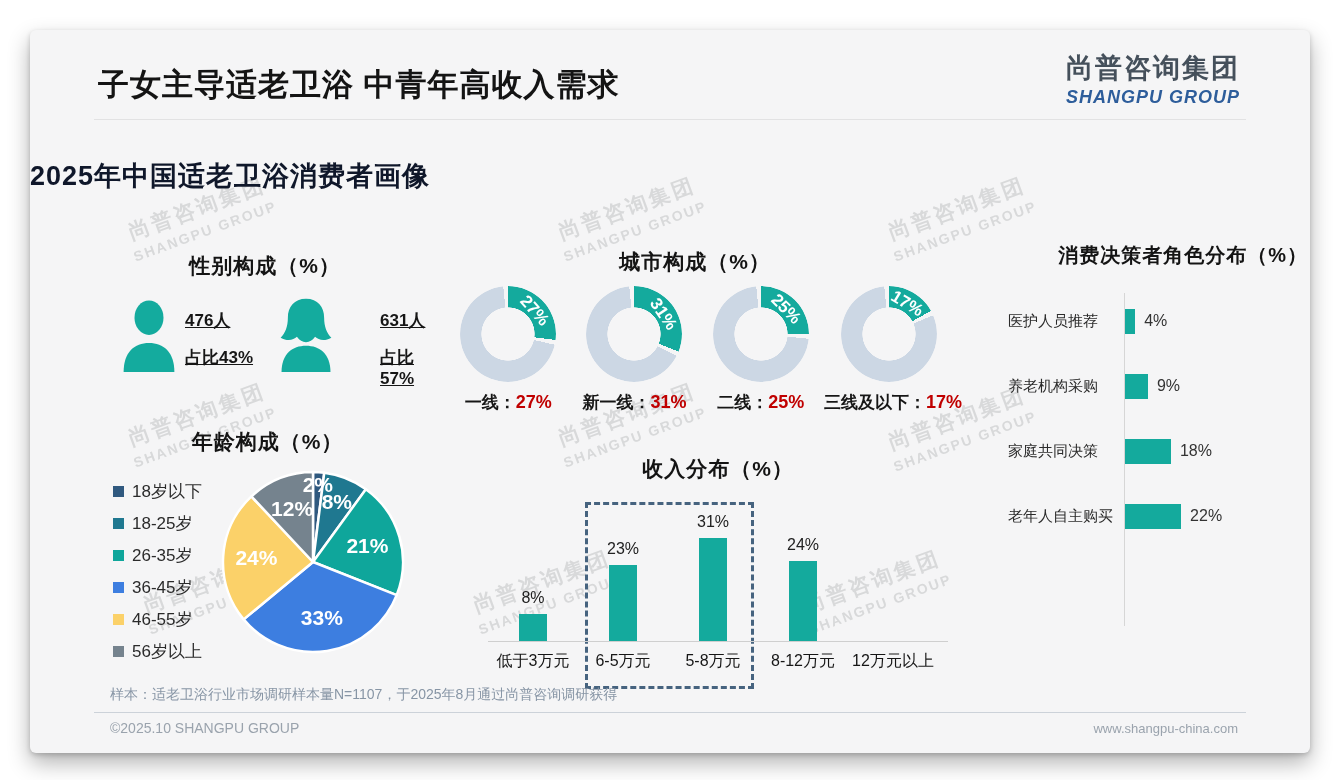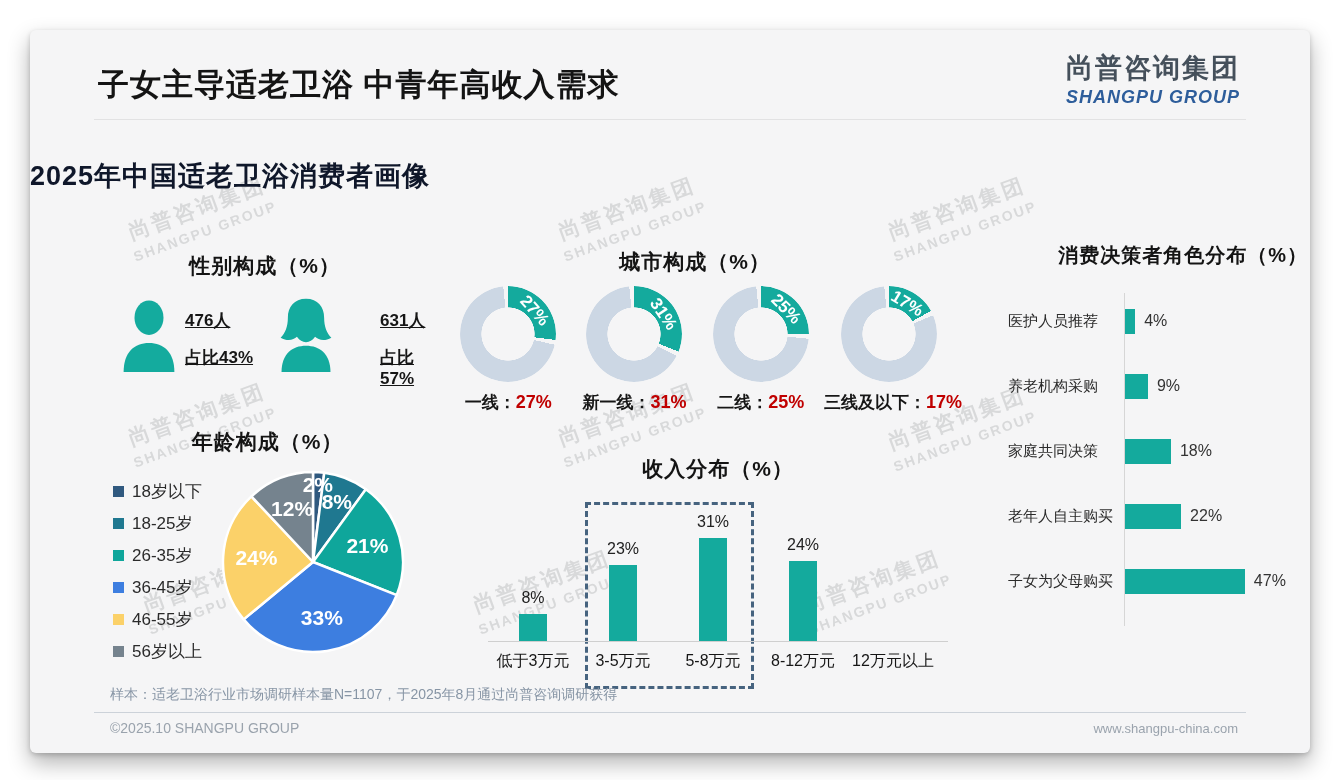--- a/index.html
+++ b/index.html
@@ -207,25 +207,20 @@
           <div class="dec-row" style="top: 155px;">
             <div class="dec-label">家庭共同决策</div>
             <div class="dec-bar" style="width: 45.9px; background: rgb(20, 170, 157);"></div>
             <div class="dec-val">18%</div>
           </div>
           <div class="dec-row" style="top: 220px;">
             <div class="dec-label">老年人自主购买</div>
             <div class="dec-bar" style="width: 56.1px; background: rgb(20, 170, 157);"></div>
             <div class="dec-val">22%</div>
           </div>
-          <div class="dec-row" style="top: 285px;">
-            <div class="dec-label">子女为父母购买</div>
-            <div class="dec-bar" style="width: 119.85px; background: rgb(20, 170, 157);"></div>
-            <div class="dec-val">47%</div>
-          </div>
         </div>
     </div>
 
     <div class="age-block">
       <h3 class="sec-title">年龄构成（%）</h3>
       <ul class="age-legend">
           <li>
             <span class="lg-swatch" style="background: rgb(48, 89, 127);"></span>
             <span class="lg-text">18岁以下</span>
           </li>
@@ -284,21 +279,21 @@
               <div class="ibar" style="height: 102.92px; background: rgb(20, 170, 157);"></div>
             </div>
             <div class="ibar-col">
               <div class="ibar-val">24%</div>
               <div class="ibar" style="height: 79.68px; background: rgb(20, 170, 157);"></div>
             </div>
           </div>
         <div class="income-baseline"></div>
         <div class="income-labels">
             <div class="ilabel">低于3万元</div>
-            <div class="ilabel">3-5万元</div>
+            <div class="ilabel">6-5万元</div>
             <div class="ilabel">5-8万元</div>
             <div class="ilabel">8-12万元</div>
             <div class="ilabel">12万元以上</div>
           </div>
       </div>
     </div>
 
     <div class="footnote">样本：适老卫浴行业市场调研样本量N=1107，于2025年8月通过尚普咨询调研获得</div>
     <div class="footer-rule"></div>
     <div class="footer-left">©2025.10 SHANGPU GROUP</div>

